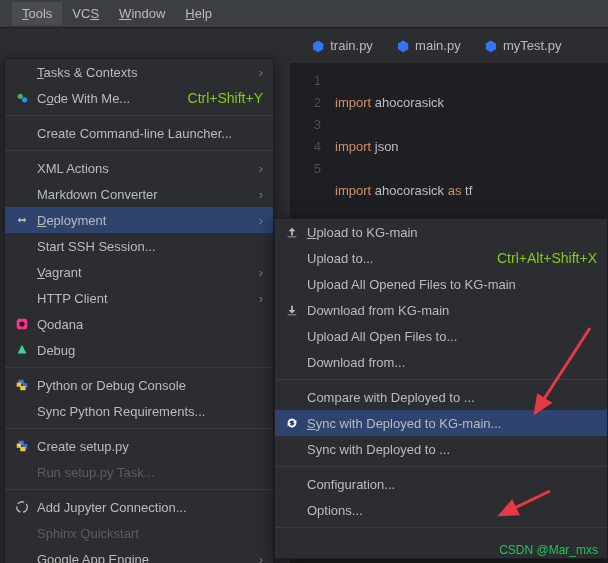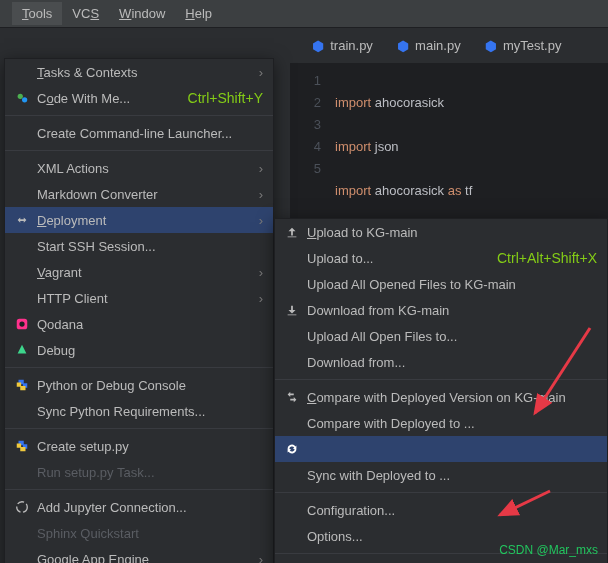--- a/index.html
+++ b/index.html
@@ -226,37 +226,30 @@
       <div class="menu-row">
         <span class="mi-icon"></span>
         <span class="mi-label">Upload All Open Files to...</span>
       </div>
       <div class="menu-row">
         <span class="mi-icon"></span>
         <span class="mi-label">Download from...</span>
       </div>
       <div class="sep"></div>
       <div class="menu-row">
-        <span class="mi-icon">
-          <svg class="icon" viewBox="0 0 16 16">
-            <path d="M3 5l3-3v2h4v2H6v2z M13 11l-3 3v-2H6v-2h4V8z" fill="#bbbbbb"></path>
-          </svg>
-        </span>
-        <span class="mi-label"><span class="underline">C</span>ompare with Deployed Version on KG-main</span>
-      </div>
-      <div class="menu-row">
         <span class="mi-icon"></span>
         <span class="mi-label">Compare with Deployed to ...</span>
       </div>
       <div class="menu-row hover">
         <span class="mi-icon">
           <svg class="icon" viewBox="0 0 16 16">
             <path d="M3 8a5 5 0 019-3l1-1v4H9l1.5-1.5A3 3 0 005 8zm10 0a5 5 0 01-9 3l-1 1V8h4l-1.5 1.5A3 3 0 0011 8z" fill="#fff"></path>
           </svg>
         </span>
+        <span class="mi-label"><span class="underline">S</span>ync with Deployed to KG-main...</span>
       </div>
       <div class="menu-row">
         <span class="mi-icon"></span>
         <span class="mi-label">Sync with Deployed to ...</span>
       </div>
       <div class="sep"></div>
       <div class="menu-row">
         <span class="mi-icon"></span>
         <span class="mi-label">Configuration...</span>
       </div>

